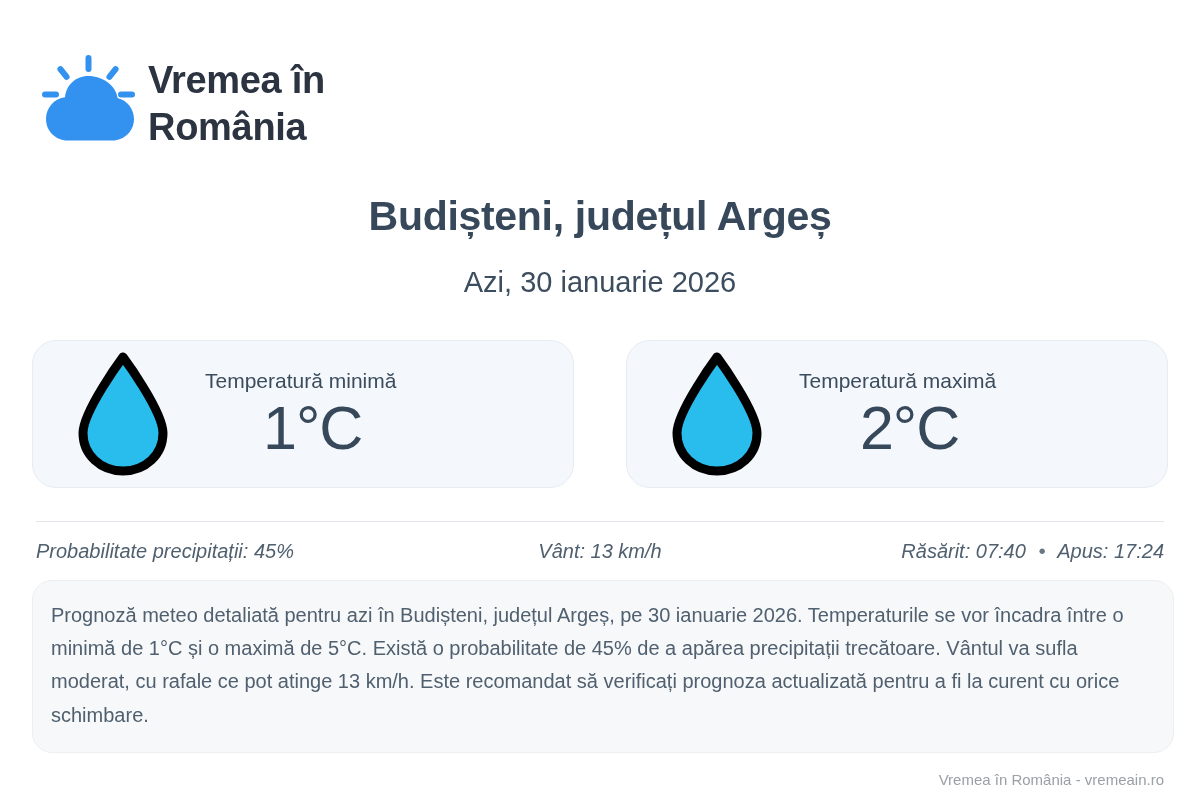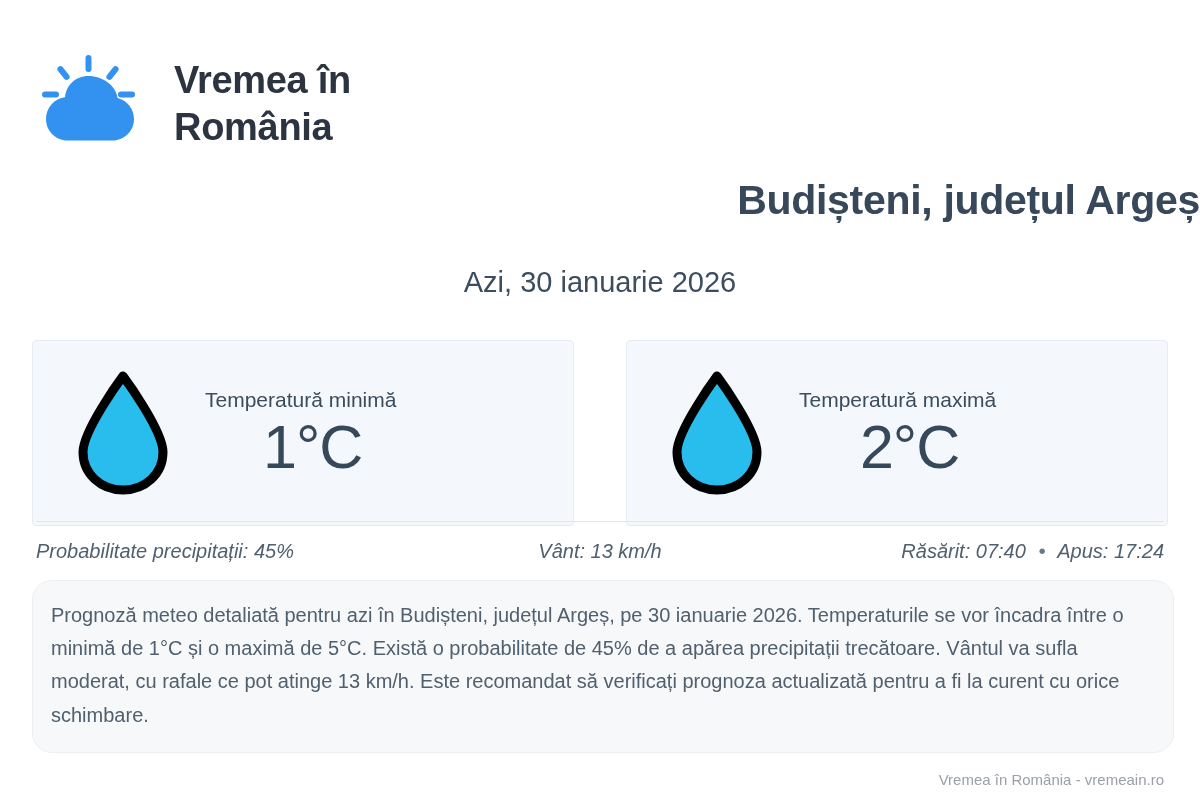--- a/index.html
+++ b/index.html
@@ -25,21 +25,21 @@
     padding: 0 32px;
   }
 
   
   .brand {
     position: absolute;
     left: 36px;
     top: 52px;
     display: flex;
     align-items: center;
-    gap: 34px;
+    gap: 8px;
   }
   .brand-logo {
     width: 104px;
     height: 104px;
     flex: 0 0 104px;
     display: block;
   }
   .brand-name {
     font-size: 38px;
     font-weight: bold;
@@ -47,22 +47,22 @@
     letter-spacing: -0.3px;
     color: #2b3440;
     white-space: pre-line;
   }
 
   
   .page-title {
     position: absolute;
     left: 0;
     right: 0;
-    top: 177px;
-    text-align: right;
+    top: 193px;
+    text-align: center;
     font-size: 41px;
     font-weight: bold;
     letter-spacing: -0.3px;
     color: #36485a;
   }
   .page-subtitle {
     position: absolute;
     left: 0;
     right: 0;
     top: 266px;
@@ -76,24 +76,24 @@
   .cards {
     position: absolute;
     left: 32px;
     right: 32px;
     top: 340px;
     display: flex;
     gap: 52px;
   }
   .card {
     flex: 1 1 0;
-    height: 186px;
+    height: 148px;
     background: #f4f8fc;
     border: 1px solid #e5ecf3;
-    border-radius: 4px;
+    border-radius: 24px;
     display: flex;
     align-items: center;
     padding: 0 12px 0 42px;
     gap: 30px;
   }
   .drop-icon {
     width: 96px;
     height: 126px;
     flex: 0 0 96px;
     display: block;

